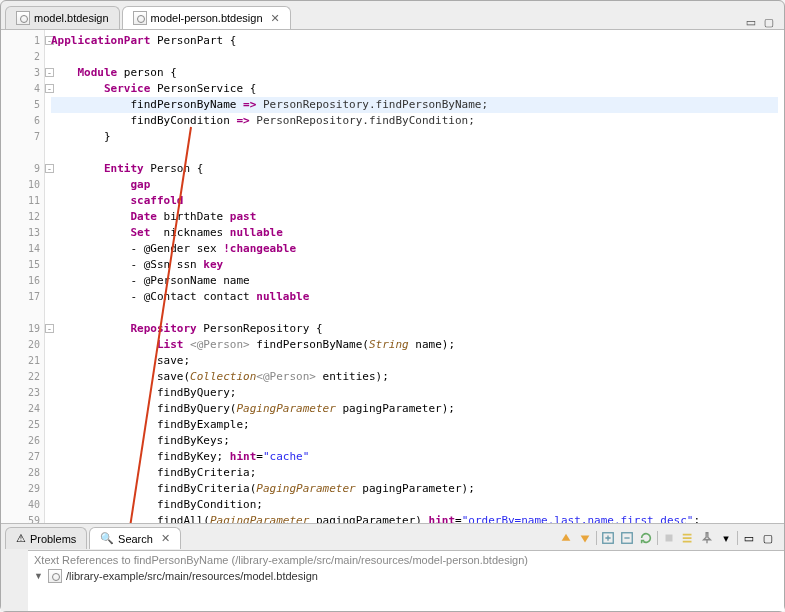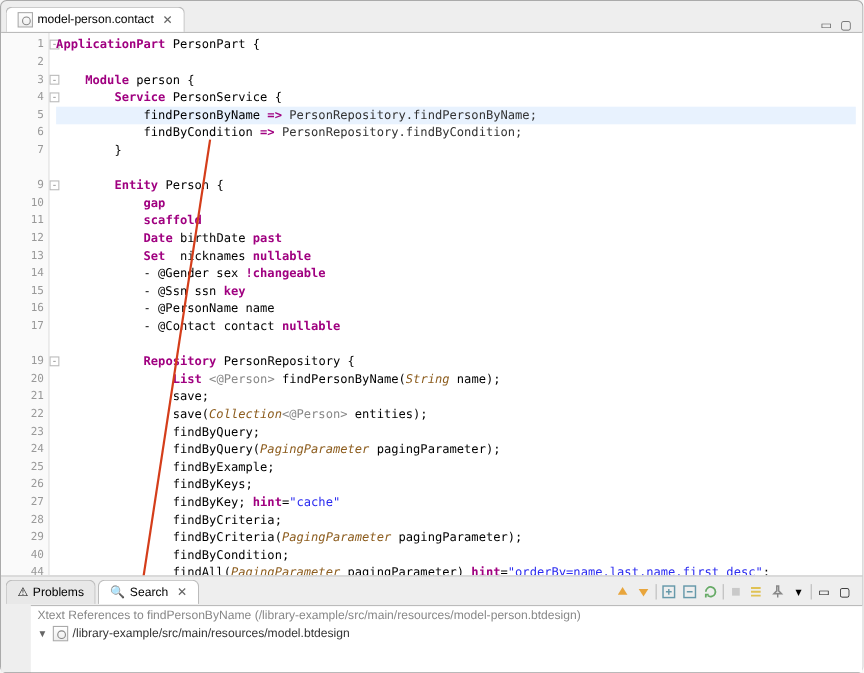--- a/index.html
+++ b/index.html
@@ -40,23 +40,27 @@
     .arrow-overlay { position: absolute; top: 0; left: 0; pointer-events: none; }
     .file-icon { width: 14px; height: 14px; background: linear-gradient(#fff,#eee); border: 1px solid #aaa; position: relative; display: inline-block; }
     .file-icon::after { content: ""; position: absolute; left: 3px; top: 3px; width: 6px; height: 6px; border-radius: 50%; border: 1px solid #888; }
     svg.ticon { width: 14px; height: 14px; }
   </style>
 </head>
 <body>
 
 <div class="win">
   <div class="tabbar">
+    <div class="tab">
+      <span class="file-icon"></span>
+      <span>model.btdesign</span>
+    </div>
     <div class="tab active">
       <span class="file-icon"></span>
-      <span>model-person.contact</span>
+      <span>model-person.btdesign</span>
       <span class="close">✕</span>
     </div>
     <div class="rightctrls">
       <span class="iconbtn">▭</span>
       <span class="iconbtn">▢</span>
     </div>
   </div>
 
   <div class="editor-area" style="position:relative;">
     <div class="gutter" id="gutter">
@@ -83,21 +87,21 @@
         <div class="ln">21</div>
         <div class="ln">22</div>
         <div class="ln">23</div>
         <div class="ln">24</div>
         <div class="ln">25</div>
         <div class="ln">26</div>
         <div class="ln">27</div>
         <div class="ln">28</div>
         <div class="ln">29</div>
         <div class="ln">40</div>
-        <div class="ln">44</div>
+        <div class="ln">59</div>
       </div>
     <div class="code" id="code"><div class="line"><span class="kw1">ApplicationPart</span> PersonPart {</div><div class="line"></div><div class="line">    <span class="kw1">Module</span> person {</div><div class="line">        <span class="kw1">Service</span> PersonService {</div><div class="line hl">            findPersonByName <span class="arrow">=&gt;</span> <span class="ref">PersonRepository.findPersonByName;</span></div><div class="line">            findByCondition <span class="arrow">=&gt;</span> <span class="ref">PersonRepository.findByCondition;</span></div><div class="line">        }</div><div class="line"></div><div class="line">        <span class="kw1">Entity</span> Person {</div><div class="line">            <span class="kw1">gap</span> </div><div class="line">            <span class="kw1">scaffold</span> </div><div class="line">            <span class="kw1">Date</span> birthDate <span class="kw1">past</span></div><div class="line">            <span class="kw1">Set</span> <span class="gen"><string></string></span> nicknames <span class="kw1">nullable</span></div><div class="line">            - @Gender sex <span class="kw1">!changeable</span></div><div class="line">            - @Ssn ssn <span class="kw1">key</span></div><div class="line">            - @PersonName name</div><div class="line">            - @Contact contact <span class="kw1">nullable</span></div><div class="line"></div><div class="line">            <span class="kw1">Repository</span> PersonRepository {</div><div class="line">                <span class="kw1">List</span> <span class="gen">&lt;@Person&gt;</span> findPersonByName(<span class="param">String</span> name);</div><div class="line">                save;</div><div class="line">                save(<span class="param">Collection</span><span class="gen">&lt;@Person&gt;</span> entities);</div><div class="line">                findByQuery;</div><div class="line">                findByQuery(<span class="param">PagingParameter</span> pagingParameter);</div><div class="line">                findByExample;</div><div class="line">                findByKeys;</div><div class="line">                findByKey; <span class="kw1">hint</span>=<span class="str">"cache"</span></div><div class="line">                findByCriteria;</div><div class="line">                findByCriteria(<span class="param">PagingParameter</span> pagingParameter);</div><div class="line">                findByCondition;</div><div class="line">                findAll(<span class="param">PagingParameter</span> pagingParameter) <span class="kw1">hint</span>=<span class="str">"orderBy=name.last,name.first desc"</span>;</div></div>
     <svg class="arrow-overlay" width="785" height="612">
       <defs>
           <marker id="ah" viewBox="0 0 10 10" refX="6" refY="5" markerWidth="7" markerHeight="7" orient="auto">
             <path d="M0,0 L10,5 L0,10 z" fill="#d43d1a"></path>
           </marker>
         </defs>
       <line id="arrowline" stroke="#d43d1a" stroke-width="2" marker-end="url(#ah)" x1="190" y1="97" x2="124" y2="530"></line>
     </svg>

